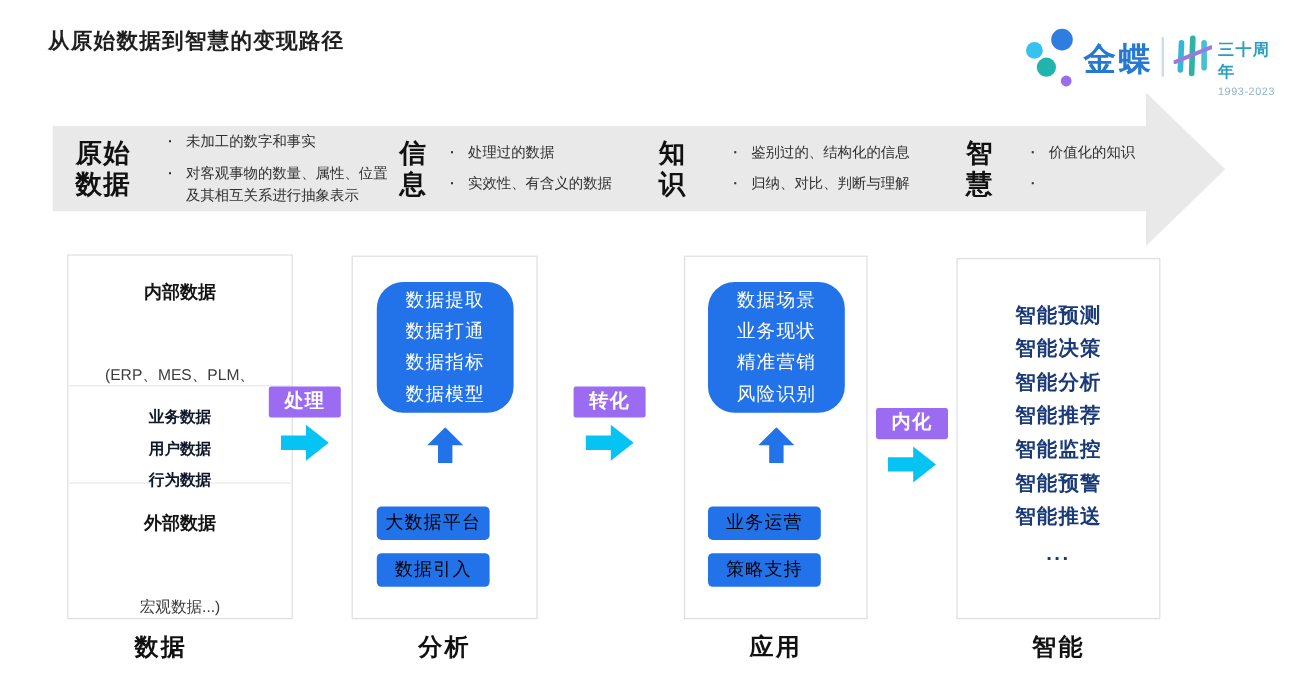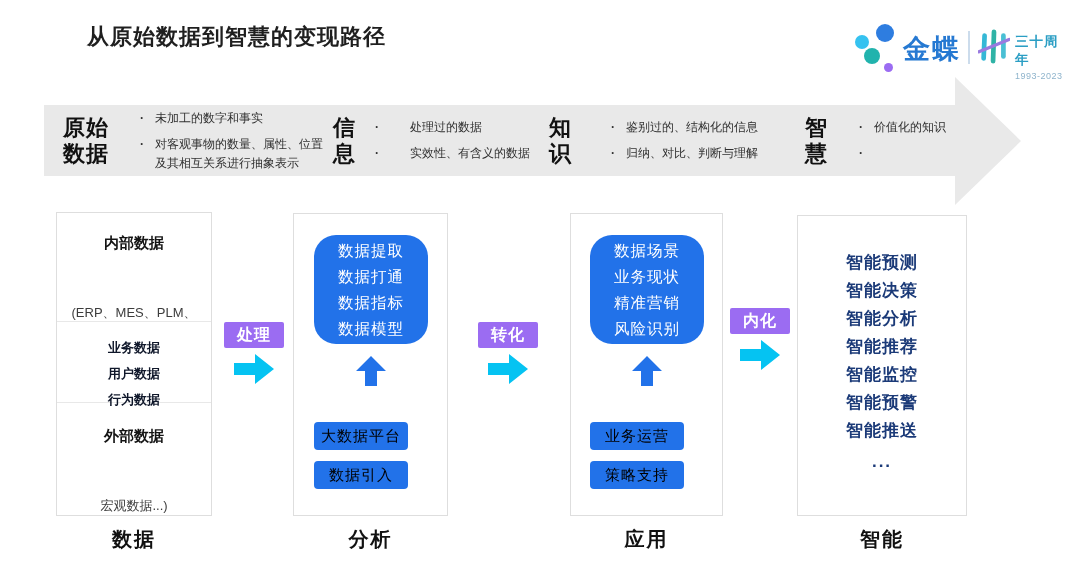--- a/index.html
+++ b/index.html
@@ -4,22 +4,22 @@
 <style>
   :root{
     --blue:#2272e9; --cyan:#05c3f2; --purple:#9b6cf2; --navy:#1b3a78;
     --banner:#e9e9e9; --brand:#2679d2; --border:#dedede;
   }
   *{box-sizing:border-box;margin:0;padding:0;}
   html,body{background:#fff;}
   body{width:1080px;height:562px;position:relative;overflow:hidden;
        font-family:"Liberation Sans","DejaVu Sans",sans-serif;color:#1f1f1f;}
 
-  .page-title{position:absolute;left:40px;top:22px;font-size:22px;font-weight:800;
-      letter-spacing:1px;color:#1f1f1f;margin-left:47px;}
+  .page-title{position:absolute;left:40px;top:22px;font-size:18px;font-weight:800;
+      letter-spacing:1px;color:#1f1f1f;}
 
   
   .logo{position:absolute;left:845px;top:20px;width:220px;height:56px;}
   .dot{position:absolute;border-radius:50%;}
   .dot-blue{left:31px;top:4px;width:18px;height:18px;background:#2e7de0;}
   .dot-cyan{left:10px;top:15px;width:14px;height:14px;background:#35c2f0;}
   .dot-teal{left:19px;top:28px;width:16px;height:16px;background:#21b3ad;}
   .dot-purple{left:39px;top:43px;width:9px;height:9px;background:#9b6cf2;}
   .brand-name{position:absolute;left:58px;top:11px;font-size:27px;font-weight:800;
       color:var(--brand);letter-spacing:2px;}
@@ -35,27 +35,27 @@
       border-top:64px solid transparent;border-bottom:64px solid transparent;
       border-left:66px solid var(--banner);}
   .banner-sec{position:absolute;top:0;height:100%;display:flex;align-items:center;}
   .term{font-size:22px;font-weight:800;line-height:26px;color:#111;letter-spacing:1px;white-space:pre;}
   .bullets{display:flex;flex-direction:column;justify-content:center;gap:7px;}
   .b-row{display:flex;align-items:flex-start;}
   .b-dot{width:26px;text-align:center;color:#333;font-weight:700;font-size:12px;line-height:19px;flex:none;}
   .b-dot::before{content:"·";}
   .b-text{font-size:12px;color:#303030;line-height:19px;}
   .sec-0{left:19px;} .sec-0 .bullets{margin-left:20px;} .sec-0 .b-text{width:172px;}
-  .sec-1{left:289px;} .sec-1 .bullets{margin-left:8px;} .sec-1 .b-text{width:160px;margin-left:20px;}
+  .sec-1{left:289px;} .sec-1 .bullets{margin-left:8px;} .sec-1 .b-text{width:160px;}
   .sec-2{left:505px;} .sec-2 .bullets{margin-left:28px;} .sec-2 .b-text{width:168px;}
   .sec-3{left:761px;} .sec-3 .bullets{margin-left:20px;} .sec-3 .b-text{width:160px;}
 
   
   .panel{position:absolute;background:#fff;border:1px solid var(--border);}
-  .panel-data{left:56px;top:212px;width:156px;height:304px;}
+  .panel-data{left:56px;top:212px;width:188px;height:304px;}
   .pd-sec{width:100%;text-align:center;}
   .pd-sec1{height:108px;padding-top:21px;}
   .pd-sec2{height:81px;border-top:1px solid #e8e8e8;padding-top:13px;}
   .pd-sec3{border-top:1px solid #e8e8e8;padding-top:24px;}
   .pd-title{font-size:15px;font-weight:800;color:#141414;margin-bottom:6px;}
   .pd-line{font-size:13px;color:#3c3c3c;line-height:24px;margin-top:48px;}
   .pd-mid{font-size:13px;font-weight:600;color:#0f172a;line-height:26px;}
 
   .panel-analysis{left:293px;top:213px;width:155px;height:303px;}
   .panel-application{left:570px;top:213px;width:153px;height:303px;}
@@ -68,21 +68,21 @@
       color:#000000;font-size:15px;text-align:center;line-height:28px;letter-spacing:1px;}
   .panel-application .chip{left:19px;}
   .chip-1{top:208px;} .chip-2{top:247px;}
 
   .panel-intelligence{left:797px;top:215px;width:170px;height:301px;padding-top:33px;text-align:center;}
   .ai-item{font-size:17px;font-weight:800;color:var(--navy);line-height:28px;letter-spacing:1px;}
   .ai-more{font-size:17px;font-weight:800;color:var(--navy);margin-top:7px;letter-spacing:2px;}
 
   
   .connector{position:absolute;width:60px;text-align:center;}
-  .conn-1{left:224px;top:322px;} .conn-2{left:478px;top:322px;} .conn-3{left:730px;top:308px;}
+  .conn-1{left:224px;top:322px;} .conn-2{left:478px;top:322px;} .conn-3{left:730px;top:340px;}
   .conn-label{display:block;width:60px;height:26px;background:var(--purple);border-radius:2px;
       color:#fff;font-size:16px;font-weight:700;line-height:26px;letter-spacing:1px;}
   .conn-arrow{margin-top:5px;}
 
   
   .footer-label{position:absolute;top:526px;font-size:20px;font-weight:800;color:#111;
       text-align:center;letter-spacing:2px;}
   .fl-1{left:56px;width:156px;} .fl-2{left:293px;width:155px;}
   .fl-3{left:570px;width:153px;} .fl-4{left:797px;width:170px;}
 </style>

